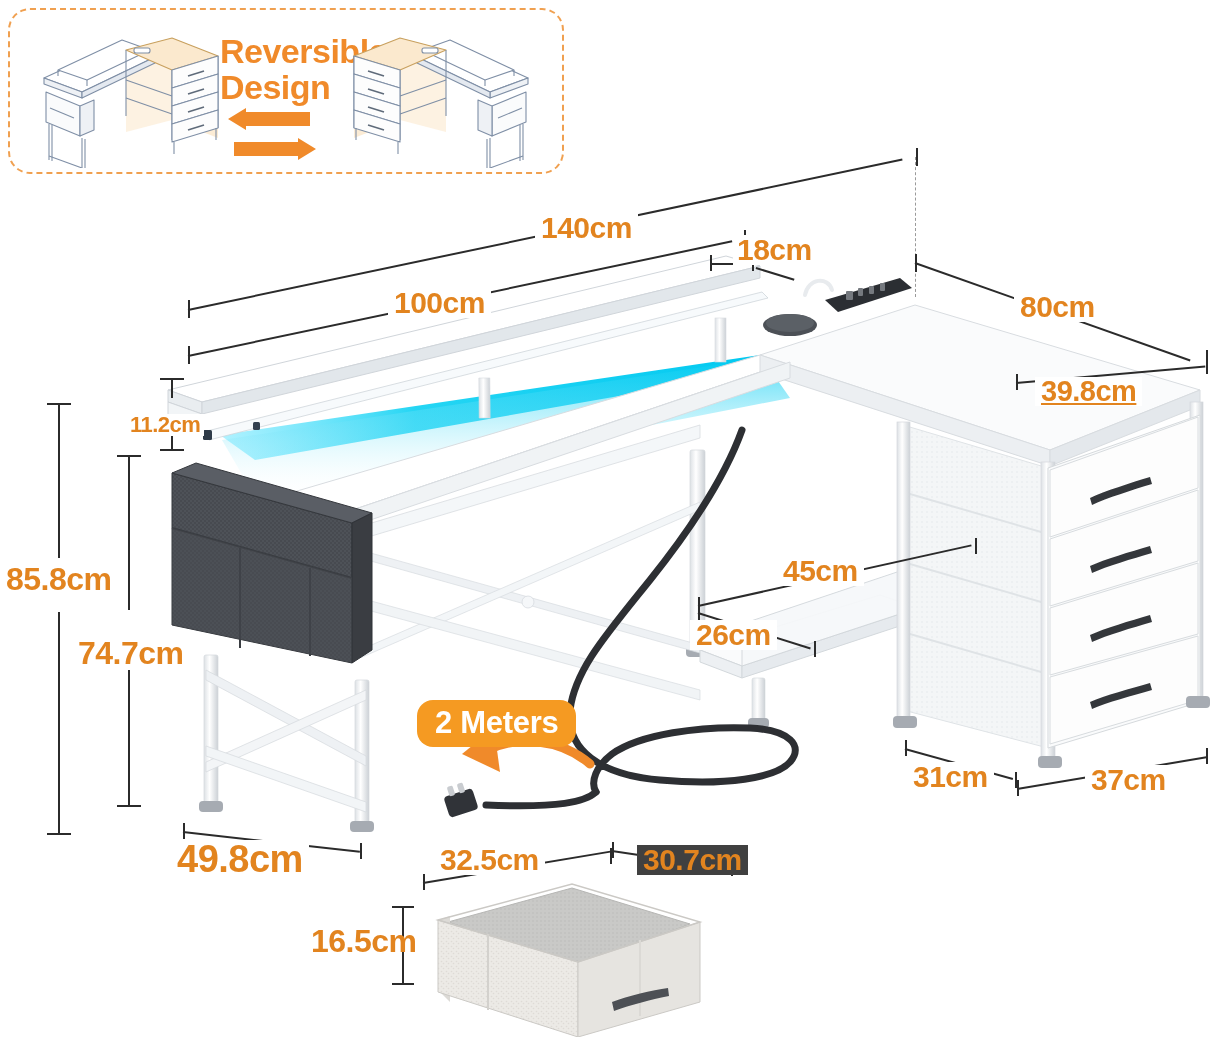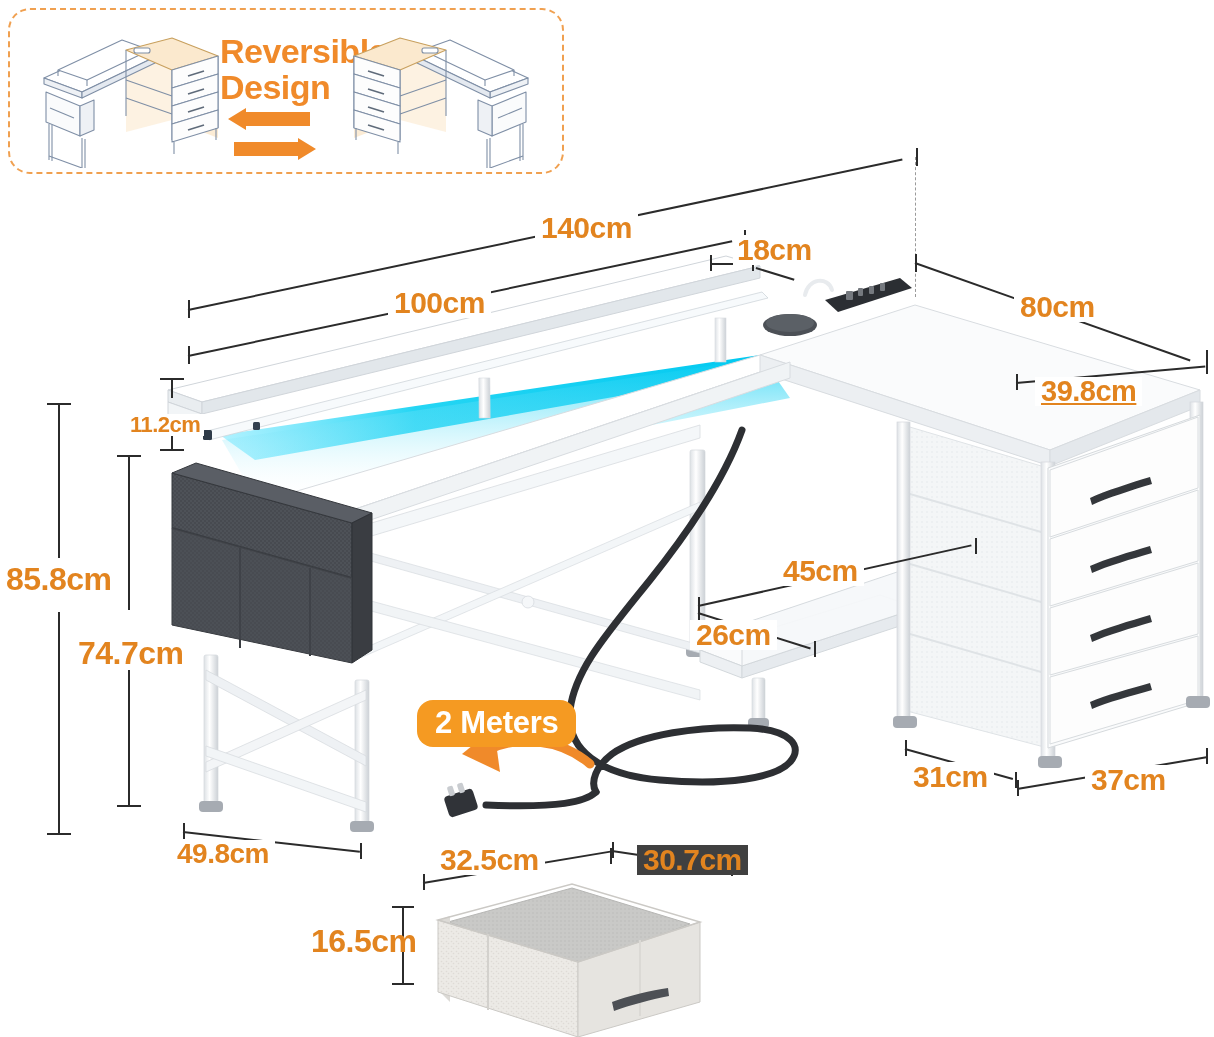--- a/index.html
+++ b/index.html
@@ -415,21 +415,21 @@
 
   <div class="dtick" style="left:128px; top:455px; height:155px;"></div>
   <div class="dtick" style="left:128px; top:670px; height:135px;"></div>
   <div class="dtick" style="left:117px; top:455px; height:1.6px; width:24px; background:#2b2b2b;"></div>
   <div class="dtick" style="left:117px; top:805px; height:1.6px; width:24px; background:#2b2b2b;"></div>
   <div class="dim-label" style="left:78px; top:637px; font-size:32px;">74.7cm</div>
 
   <div class="dline" style="left:183px; top:831px; width:178px; transform:rotate(6.4deg);"></div>
   <div class="dtick" style="left:183px; top:823px; height:16px;"></div>
   <div class="dtick" style="left:360px; top:843px; height:16px;"></div>
-  <div class="dim-label" style="left:171px; top:840px; font-size:28px; background:#fff; padding:0 6px;">49.8cm</div>
+  <div class="dim-label" style="left:171px; top:840px; font-size:38px; background:#fff; padding:0 6px;">49.8cm</div>
 
   <div class="dline" style="left:698px; top:605px; width:280px; transform:rotate(-12.5deg);"></div>
   <div class="dtick" style="left:698px; top:597px; height:16px;"></div>
   <div class="dtick" style="left:975px; top:538px; height:16px;"></div>
   <div class="dim-label" style="left:777px; top:556px; font-size:30px; background:#fff; padding:0 6px;">45cm</div>
 
   <div class="dline" style="left:698px; top:612px; width:118px; transform:rotate(17.5deg);"></div>
   <div class="dtick" style="left:698px; top:604px; height:16px;"></div>
   <div class="dtick" style="left:814px; top:641px; height:16px;"></div>
   <div class="dim-label" style="left:690px; top:620px; font-size:30px; background:#fff; padding:0 6px;text-align:center;">26cm</div>

